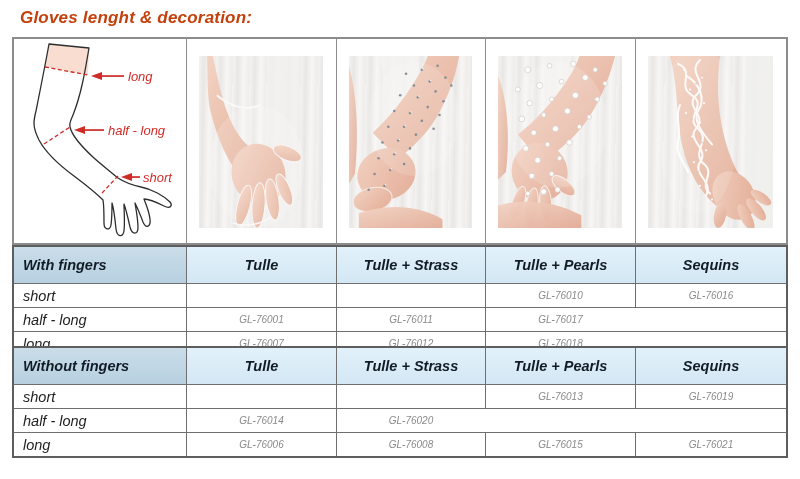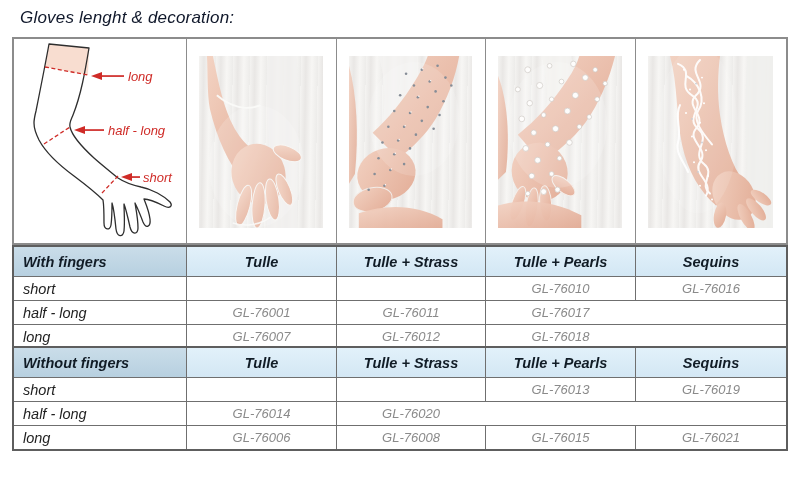--- a/index.html
+++ b/index.html
@@ -3,21 +3,21 @@
 <meta charset="utf-8">
 <style>
   * { margin:0; padding:0; box-sizing:border-box; }
   html,body { background:#fff; }
   body {
     width:800px; height:479px; position:relative; overflow:hidden;
     font-family:"Liberation Sans", sans-serif;
   }
   .page-title {
     position:absolute; left:20px; top:8px;
-    font-size:17px; font-style:italic; font-weight:normal; color:#0f172a;
+    font-size:17px; font-style:italic; font-weight:bold; color:#c2410c;
     letter-spacing:.2px;
   }
   
   .img-grid {
     position:absolute; left:12px; top:37px; width:776px; height:208px;
     border:2px solid #8c8c8c; background:#fff;
     display:grid; grid-template-columns:172px 150px 149px 150px 151px;
   }
   .gcell { border-left:1px solid #8c8c8c; background:#fff; position:relative; }
   .gcell:first-child { border-left:none; }
@@ -38,25 +38,25 @@
     position:absolute; left:12px; width:776px;
     border:2px solid #5e5e5e; background:#fff; font-style:italic;
   }
   .tbl-with    { top:245px; }
   .tbl-without { top:346px; }
   .trow { display:grid; grid-template-columns:172px 150px 149px 150px 151px; }
   .trow + .trow { border-top:1px solid #6f6f6f; }
   .tcell {
     border-left:1px solid #6f6f6f; height:23px;
     display:flex; align-items:center; justify-content:center;
-    font-size:13px; color:#8a8a8a; overflow:hidden; white-space:nowrap;
+    font-size:10px; color:#8a8a8a; overflow:hidden; white-space:nowrap;
   }
   .tcell:first-child { border-left:none; justify-content:flex-start; padding-left:9px; }
   .thead .tcell {
-    height:29px; font-weight:bold; color:#111c26; font-size:14.5px;
+    height:36px; font-weight:bold; color:#111c26; font-size:14.5px;
     background:linear-gradient(#e2f1fa,#d3e7f4);
   }
   .thead .tcell:first-child { background:linear-gradient(#cadde9,#b7d0e0); }
   .row-label { color:#1f1f1f; font-size:14.5px; font-weight:normal; }
 </style>
 </head>
 <body>
 
 <div class="page-title">Gloves lenght &amp; decoration:</div>
 

